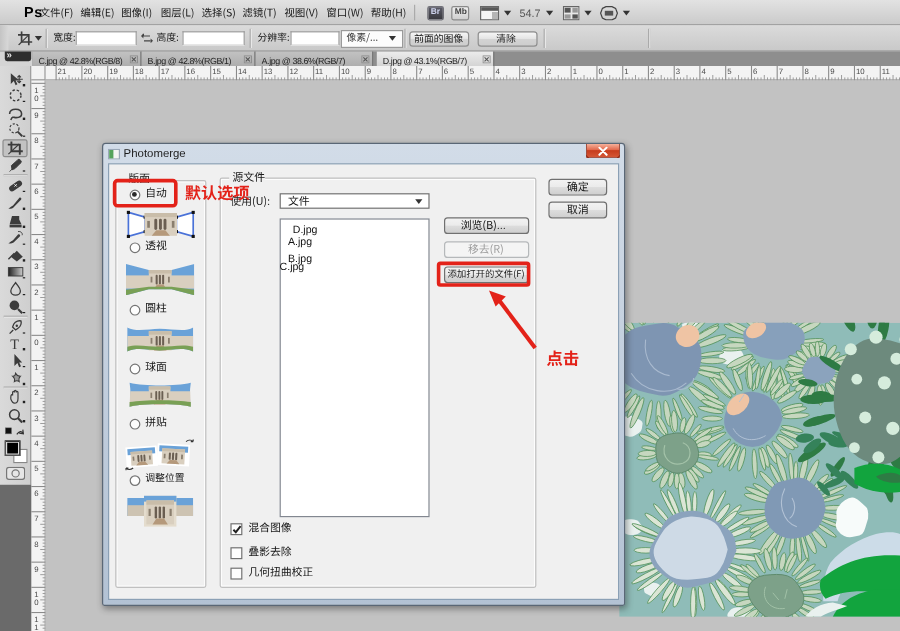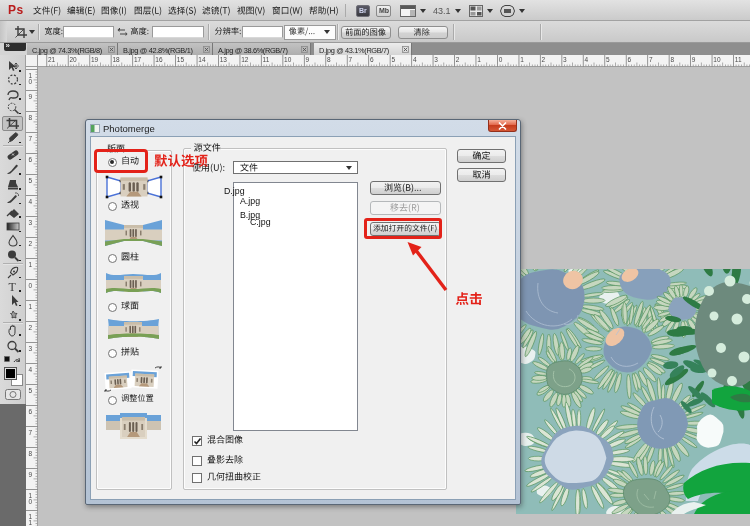--- a/index.html
+++ b/index.html
@@ -1,20 +1,20 @@
 <!DOCTYPE html>
 <html><head><meta charset="utf-8">
 <style>
 *{margin:0;padding:0}
 html,body{width:750px;height:526px;overflow:hidden}
 body{position:relative;background:#c2c2c2;font-family:"Liberation Sans",sans-serif}
 </style></head>
 <body>
 <div style="position:absolute;left:0;top:0;width:750px;height:21px;background:linear-gradient(#e2e2e2,#cbcbcb);border-bottom:1px solid #a2a2a2;box-sizing:border-box"></div>
-<div style="position:absolute;left:8px;top:3px;font:bold 12px 'Liberation Sans',sans-serif;color:#b91c1c;letter-spacing:0.5px">Ps</div>
+<div style="position:absolute;left:20px;top:3px;font:bold 12px 'Liberation Sans',sans-serif;color:#000000;letter-spacing:0.5px">Ps</div>
 <svg style="position:absolute;left:33.0px;top:6.2px;overflow:visible" width="30" height="10" viewBox="0 -7.48 30 9.57">
     <path d="M3.7 -7.2C3.9 -6.7 4.2 -6.2 4.3 -5.8L5 -6C4.9 -6.4 4.6 -7 4.4 -7.4ZM0.4 -5.8V-5.1H1.8C2.3 -3.8 3 -2.7 3.9 -1.7C2.9 -0.9 1.8 -0.3 0.3 0.1C0.4 0.2 0.7 0.5 0.7 0.7C2.2 0.2 3.4 -0.4 4.4 -1.3C5.4 -0.4 6.5 0.2 8 0.6C8.1 0.5 8.3 0.2 8.4 0C7 -0.3 5.8 -0.9 4.9 -1.7C5.8 -2.6 6.4 -3.8 6.9 -5.1H8.3V-5.8ZM4.4 -2.2C3.6 -3 2.9 -4 2.5 -5.1H6.2C5.8 -4 5.2 -3 4.4 -2.2Z M11.5 -3V-2.3H14V0.7H14.6V-2.3H17V-3H14.6V-4.9H16.6V-5.5H14.6V-7.2H14V-5.5H12.8C12.9 -5.9 13 -6.3 13.1 -6.7L12.5 -6.9C12.3 -5.7 11.9 -4.6 11.4 -3.9C11.5 -3.8 11.8 -3.7 11.9 -3.6C12.2 -3.9 12.4 -4.4 12.6 -4.9H14V-3ZM11 -7.3C10.6 -6 9.8 -4.7 9 -3.8C9.1 -3.7 9.3 -3.3 9.4 -3.2C9.6 -3.5 9.9 -3.8 10.2 -4.2V0.7H10.8V-5.2C11.1 -5.8 11.4 -6.4 11.6 -7.1Z M19.5 1.7 20 1.5C19.2 0.3 18.9 -1.2 18.9 -2.7C18.9 -4.2 19.2 -5.6 20 -6.9L19.5 -7.1C18.7 -5.8 18.2 -4.4 18.2 -2.7C18.2 -1 18.7 0.4 19.5 1.7Z M21.2 0H22V-2.9H24.5V-3.5H22V-5.7H24.9V-6.4H21.2Z M26 1.7C26.8 0.4 27.3 -1 27.3 -2.7C27.3 -4.4 26.8 -5.8 26 -7.1L25.5 -6.9C26.3 -5.6 26.6 -4.2 26.6 -2.7C26.6 -1.2 26.3 0.3 25.5 1.5Z" fill="#1d1d1d"></path>
   </svg>
 <svg style="position:absolute;left:67.0px;top:6.2px;overflow:visible" width="30" height="10" viewBox="0 -7.48 30 9.57">
     <path d="M0.3 -0.5 0.5 0.1C1.2 -0.2 2.1 -0.5 3 -0.9L2.9 -1.4C1.9 -1.1 1 -0.7 0.3 -0.5ZM0.5 -3.7C0.7 -3.7 0.9 -3.8 1.8 -3.9C1.5 -3.4 1.1 -2.9 1 -2.7C0.8 -2.4 0.6 -2.2 0.4 -2.2C0.5 -2 0.6 -1.7 0.6 -1.6C0.8 -1.7 1 -1.8 2.9 -2.2C2.9 -2.4 2.9 -2.6 2.9 -2.8L1.5 -2.5C2.1 -3.3 2.7 -4.2 3.2 -5.2L2.6 -5.5C2.5 -5.2 2.3 -4.8 2.1 -4.5L1.2 -4.4C1.7 -5.2 2.1 -6.1 2.5 -7.1L1.9 -7.3C1.6 -6.3 1 -5.1 0.8 -4.8C0.6 -4.5 0.5 -4.3 0.3 -4.3C0.4 -4.1 0.5 -3.8 0.5 -3.7ZM5.4 -3V-1.8H4.7V-3ZM5.9 -3H6.5V-1.8H5.9ZM4.2 -3.6V0.6H4.7V-1.2H5.4V0.4H5.9V-1.2H6.5V0.4H6.9V-1.2H7.6V0.1C7.6 0.1 7.6 0.1 7.5 0.1C7.4 0.1 7.3 0.1 7.1 0.1C7.2 0.3 7.2 0.5 7.2 0.6C7.5 0.6 7.7 0.6 7.9 0.5C8.1 0.5 8.1 0.3 8.1 0.1V-3.6L7.6 -3.6ZM6.9 -3H7.6V-1.8H6.9ZM5.3 -7.2C5.4 -6.9 5.5 -6.6 5.6 -6.4H3.6V-4.5C3.6 -3.1 3.5 -1.2 2.7 0.2C2.9 0.2 3.1 0.4 3.2 0.5C4 -0.9 4.2 -2.9 4.2 -4.3H8V-6.4H6.3C6.2 -6.7 6.1 -7.1 5.9 -7.4ZM4.2 -5.8H7.4V-4.9H4.2Z M13.5 -6.5H15.8V-5.7H13.5ZM12.9 -7V-5.2H16.5V-7ZM9.4 -2.9C9.5 -3 9.7 -3 10 -3H10.8V-1.8L9 -1.5L9.2 -0.8L10.8 -1.1V0.7H11.4V-1.3L12.4 -1.5L12.4 -2L11.4 -1.9V-3H12.2V-3.6H11.4V-4.9H10.8V-3.6H10C10.2 -4.2 10.5 -4.9 10.7 -5.7H12.3V-6.3H10.8C10.9 -6.6 11 -6.9 11 -7.2L10.4 -7.3C10.4 -7 10.3 -6.6 10.2 -6.3H9.1V-5.7H10.1C9.9 -5 9.7 -4.4 9.6 -4.2C9.5 -3.8 9.4 -3.5 9.2 -3.5C9.3 -3.3 9.4 -3 9.4 -2.9ZM15.8 -4.1V-3.4H13.6V-4.1ZM12.2 -0.7 12.3 -0.1 15.8 -0.3V0.7H16.4V-0.4L17 -0.5L17.1 -1L16.4 -1V-4.1H17V-4.7H12.4V-4.1H13V-0.7ZM15.8 -2.9V-2.1H13.6V-2.9ZM15.8 -1.6V-0.9L13.6 -0.7V-1.6Z M19.5 1.7 20 1.5C19.2 0.3 18.9 -1.2 18.9 -2.7C18.9 -4.2 19.2 -5.6 20 -6.9L19.5 -7.1C18.7 -5.8 18.2 -4.4 18.2 -2.7C18.2 -1 18.7 0.4 19.5 1.7Z M21.2 0H25V-0.7H22V-3H24.4V-3.7H22V-5.7H24.9V-6.4H21.2Z M26.3 1.7C27.1 0.4 27.6 -1 27.6 -2.7C27.6 -4.4 27.1 -5.8 26.3 -7.1L25.8 -6.9C26.6 -5.6 27 -4.2 27 -2.7C27 -1.2 26.6 0.3 25.8 1.5Z" fill="#1d1d1d"></path>
   </svg>
 <svg style="position:absolute;left:101.0px;top:6.2px;overflow:visible" width="28" height="10" viewBox="0 -7.48 28 9.57">
     <path d="M3.3 -2.4C4 -2.3 4.8 -2 5.3 -1.7L5.6 -2.2C5.1 -2.4 4.2 -2.7 3.5 -2.8ZM2.4 -1.3C3.6 -1.2 5.1 -0.8 5.9 -0.5L6.2 -1C5.4 -1.3 3.9 -1.6 2.7 -1.8ZM0.7 -6.9V0.7H1.4V0.3H7.3V0.7H8V-6.9ZM1.4 -0.3V-6.3H7.3V-0.3ZM3.6 -6.2C3.2 -5.4 2.4 -4.8 1.7 -4.3C1.8 -4.2 2 -4 2.1 -3.9C2.4 -4.1 2.7 -4.3 2.9 -4.6C3.2 -4.3 3.5 -4 3.9 -3.8C3.1 -3.4 2.3 -3.2 1.5 -3C1.6 -2.9 1.8 -2.6 1.8 -2.5C2.7 -2.7 3.6 -3 4.4 -3.4C5.1 -3.1 6 -2.8 6.8 -2.6C6.9 -2.7 7 -3 7.2 -3.1C6.4 -3.2 5.6 -3.4 5 -3.8C5.6 -4.2 6.2 -4.7 6.5 -5.3L6.1 -5.5L6 -5.5H3.8C3.9 -5.6 4 -5.8 4.1 -6ZM3.3 -4.9 3.3 -5H5.6C5.3 -4.6 4.9 -4.3 4.4 -4C4 -4.3 3.6 -4.6 3.3 -4.9Z M12.9 -6.2H14.5C14.3 -5.9 14.2 -5.7 14 -5.5H12.4C12.6 -5.7 12.8 -5.9 12.9 -6.2ZM12.9 -7.3C12.6 -6.6 11.9 -5.6 10.9 -5C11.1 -4.9 11.3 -4.7 11.4 -4.6C11.5 -4.7 11.7 -4.8 11.8 -4.9V-3.6H13.2C12.7 -3.2 12.1 -2.9 11.2 -2.6C11.3 -2.5 11.5 -2.3 11.6 -2.2C12.4 -2.4 12.9 -2.7 13.3 -3C13.5 -2.9 13.6 -2.8 13.7 -2.6C13.1 -2.1 12 -1.6 11.2 -1.3C11.3 -1.2 11.5 -1 11.6 -0.9C12.3 -1.2 13.3 -1.7 14 -2.3C14 -2.1 14.1 -1.9 14.2 -1.8C13.5 -1.1 12.2 -0.4 11.1 -0.1C11.2 0 11.4 0.2 11.5 0.4C12.4 0.1 13.5 -0.5 14.3 -1.2C14.4 -0.7 14.3 -0.2 14.1 -0C14 0.1 13.8 0.1 13.7 0.1C13.5 0.1 13.3 0.1 13.1 0.1C13.2 0.3 13.2 0.5 13.2 0.7C13.4 0.7 13.6 0.7 13.8 0.7C14.1 0.7 14.3 0.6 14.5 0.4C14.9 0 15 -0.9 14.7 -1.8L15.2 -2C15.5 -1.1 16 -0.2 16.7 0.2C16.8 0 17 -0.2 17.1 -0.3C16.5 -0.7 15.9 -1.4 15.6 -2.3C16 -2.4 16.3 -2.6 16.6 -2.8L16.2 -3.2C15.8 -2.9 15.1 -2.5 14.6 -2.3C14.4 -2.7 14.1 -3.1 13.7 -3.4L13.9 -3.6H16.5V-5.5H14.7C14.9 -5.8 15.2 -6.1 15.4 -6.4L15 -6.7L14.9 -6.7H13.3L13.6 -7.2ZM12.4 -5H13.9C13.9 -4.7 13.8 -4.4 13.6 -4.1H12.4ZM14.5 -5H15.9V-4.1H14.2C14.4 -4.4 14.5 -4.7 14.5 -5ZM11 -7.3C10.5 -6 9.8 -4.7 9 -3.8C9.1 -3.7 9.3 -3.3 9.3 -3.2C9.6 -3.4 9.8 -3.8 10.1 -4.1V0.7H10.7V-5.1C11 -5.7 11.4 -6.4 11.6 -7.1Z M19.5 1.7 20 1.5C19.2 0.3 18.9 -1.2 18.9 -2.7C18.9 -4.2 19.2 -5.6 20 -6.9L19.5 -7.1C18.7 -5.8 18.2 -4.4 18.2 -2.7C18.2 -1 18.7 0.4 19.5 1.7Z M21.2 0H22V-6.4H21.2Z M23.8 1.7C24.6 0.4 25 -1 25 -2.7C25 -4.4 24.6 -5.8 23.8 -7.1L23.3 -6.9C24 -5.6 24.4 -4.2 24.4 -2.7C24.4 -1.2 24 0.3 23.3 1.5Z" fill="#1d1d1d"></path>
   </svg>
 <svg style="position:absolute;left:134.0px;top:6.2px;overflow:visible" width="30" height="10" viewBox="0 -7.48 30 9.57">
@@ -41,21 +41,21 @@
   </div>
 <div style="position:absolute;left:376px;top:5px;width:15px;height:12px;background:linear-gradient(#f0f0f0,#cfcfcf);border:1px solid #8a8a8a;border-radius:2px;box-sizing:border-box">
     <div style="position:absolute;left:2px;top:1px;font:bold 7px 'Liberation Sans',sans-serif;color:#444">Mb</div>
   </div>
 <svg style="position:absolute;left:400px;top:5px" width="16" height="12" viewBox="0 0 16 12">
 <rect x="0.5" y="0.5" width="15" height="11" fill="#f4f4f4" stroke="#666"></rect>
 <rect x="1" y="1" width="14" height="3" fill="#585858"></rect>
 <rect x="10" y="5" width="5" height="6" fill="#b5b5b5"></rect>
   </svg>
 <div style="position:absolute;left:420px;top:9px;width:0;height:0;border-left:3.5px solid transparent;border-right:3.5px solid transparent;border-top:4px solid #333"></div>
-<div style="position:absolute;left:433px;top:6px;font:9px 'Liberation Sans',sans-serif;color:#555">43.1</div>
+<div style="position:absolute;left:433px;top:6px;font:9px 'Liberation Sans',sans-serif;color:#555">54.7</div>
 <div style="position:absolute;left:455px;top:9px;width:0;height:0;border-left:3.5px solid transparent;border-right:3.5px solid transparent;border-top:4px solid #333"></div>
 <svg style="position:absolute;left:469px;top:5px" width="14" height="12" viewBox="0 0 14 12">
 <rect x="0.5" y="0.5" width="13" height="11" fill="#e8e8e8" stroke="#666"></rect>
 <rect x="1.5" y="1.5" width="5" height="4" fill="#555"></rect>
     <rect x="8" y="1.5" width="4.5" height="4" fill="#999"></rect>
 <rect x="1.5" y="7" width="5" height="3.5" fill="#999"></rect>
     <rect x="8" y="7" width="4.5" height="3.5" fill="#555"></rect>
   </svg>
 <div style="position:absolute;left:487px;top:9px;width:0;height:0;border-left:3.5px solid transparent;border-right:3.5px solid transparent;border-top:4px solid #333"></div>
 <svg style="position:absolute;left:500px;top:5px" width="15" height="12" viewBox="0 0 15 12">
@@ -108,21 +108,21 @@
     <path d="M0.7 -6.6C1.2 -6.4 1.8 -6 2.1 -5.7L2.5 -6.2C2.2 -6.5 1.6 -6.8 1.1 -7.1ZM0.3 -4.4C0.8 -4.1 1.4 -3.7 1.7 -3.4L2.1 -3.9C1.8 -4.2 1.2 -4.6 0.7 -4.8ZM0.6 0.2 1.2 0.6C1.6 -0.2 2.1 -1.3 2.4 -2.2L1.9 -2.6C1.5 -1.6 1 -0.5 0.6 0.2ZM3.7 -1.8H6.8V-1.2H3.7ZM3.7 -2.3V-2.9H6.8V-2.3ZM4.9 -7.2V-6.6H2.7V-6.1H4.9V-5.5H2.9V-5H4.9V-4.4H2.4V-3.9H8.2V-4.4H5.6V-5H7.6V-5.5H5.6V-6.1H7.9V-6.6H5.6V-7.2ZM3.1 -3.4V0.7H3.7V-0.7H6.8V-0C6.8 0.1 6.8 0.1 6.7 0.1C6.5 0.1 6.1 0.1 5.7 0.1C5.8 0.2 5.8 0.5 5.9 0.7C6.5 0.7 6.9 0.7 7.1 0.6C7.4 0.5 7.4 0.3 7.4 -0V-3.4Z M12.7 -1.9C12.4 -1.3 11.9 -0.6 11.5 -0.2C11.6 -0.1 11.9 0.1 12 0.2C12.4 -0.3 12.9 -1 13.3 -1.7ZM15.2 -1.7C15.6 -1.2 16.2 -0.4 16.4 0.1L16.9 -0.2C16.7 -0.7 16.1 -1.4 15.7 -2ZM9.3 -6.9V0.7H9.8V-6.3H11C10.8 -5.7 10.5 -5 10.2 -4.3C10.9 -3.7 11.1 -3.1 11.1 -2.6C11.1 -2.3 11 -2.1 10.9 -2C10.8 -1.9 10.7 -1.9 10.6 -1.9C10.4 -1.9 10.2 -1.9 10 -1.9C10.1 -1.8 10.2 -1.5 10.2 -1.4C10.4 -1.4 10.6 -1.4 10.8 -1.4C11 -1.4 11.2 -1.4 11.3 -1.5C11.5 -1.7 11.6 -2.1 11.6 -2.5C11.6 -3.1 11.5 -3.7 10.8 -4.4C11.1 -5.1 11.4 -5.9 11.7 -6.7L11.3 -6.9L11.2 -6.9ZM11.8 -3V-2.4H14.1V-0.1C14.1 0.1 14 0.1 13.9 0.1C13.8 0.1 13.3 0.1 12.9 0.1C13 0.3 13 0.5 13.1 0.7C13.7 0.7 14.1 0.7 14.3 0.6C14.6 0.5 14.7 0.3 14.7 -0.1V-2.4H16.8V-3H14.7V-4H16V-4.6H12.6V-4H14.1V-3ZM14.3 -7.3C13.7 -6.3 12.6 -5.3 11.6 -4.7C11.7 -4.6 11.9 -4.4 12 -4.2C12.8 -4.7 13.7 -5.5 14.3 -6.3C15 -5.4 15.8 -4.8 16.5 -4.3C16.6 -4.5 16.8 -4.7 17 -4.8C16.2 -5.3 15.4 -5.8 14.6 -6.7L14.8 -7.1Z" fill="#1d1d1d"></path>
   </svg>
 <div style="position:absolute;left:453px;top:24px;width:1px;height:16px;background:#aaa;border-right:1px solid #e8e8e8"></div>
 <div style="position:absolute;left:540px;top:24px;width:1px;height:16px;background:#aaa;border-right:1px solid #e8e8e8"></div>
 <div style="position:absolute;left:0;top:43px;width:750px;height:12px;background:#8e8e8e"></div>
 <div style="position:absolute;left:0;top:43px;width:27px;height:12px;background:#d4d4d4"></div>
 <div style="position:absolute;left:3.5px;top:43px;width:22px;height:7.5px;background:#2e2e2e;border-radius:0 0 2px 2px">
     <div style="position:absolute;left:2px;top:-2px;font:bold 8px/10px 'Liberation Sans',sans-serif;color:#e8e8e8">»</div>
   </div>
 <div style="position:absolute;left:27px;top:43px;width:91px;height:12px;background:linear-gradient(#c2c2c2,#aeaeae);border-right:1px solid #777;box-sizing:border-box"></div>
-<div style="position:absolute;left:32px;top:45.5px;width:76px;font:7.4px 'Liberation Sans',sans-serif;color:#242424;letter-spacing:-0.35px;white-space:nowrap;overflow:hidden">C.jpg @ 74.3%(RGB/8)</div>
+<div style="position:absolute;left:32px;top:45.5px;width:76px;font:7.4px 'Liberation Sans',sans-serif;color:#242424;letter-spacing:-0.35px;white-space:nowrap;overflow:hidden">C.jpg @ 42.8%(RGB/8)</div>
 <svg style="position:absolute;left:108px;top:46px" width="7" height="7" viewBox="0 0 7 7">
 <rect x="0.5" y="0.5" width="6" height="6" fill="none" stroke="#8a8a8a" stroke-width="0.8"></rect>
 <path d="M1.8 1.8 L5.2 5.2 M5.2 1.8 L1.8 5.2" stroke="#555" stroke-width="0.9"></path>
   </svg>
 <div style="position:absolute;left:118px;top:43px;width:95px;height:12px;background:linear-gradient(#c2c2c2,#aeaeae);border-right:1px solid #777;box-sizing:border-box"></div>
 <div style="position:absolute;left:123px;top:45.5px;width:80px;font:7.4px 'Liberation Sans',sans-serif;color:#242424;letter-spacing:-0.35px;white-space:nowrap;overflow:hidden">B.jpg @ 42.8%(RGB/1)</div>
 <svg style="position:absolute;left:203px;top:46px" width="7" height="7" viewBox="0 0 7 7">
 <rect x="0.5" y="0.5" width="6" height="6" fill="none" stroke="#8a8a8a" stroke-width="0.8"></rect>
 <path d="M1.8 1.8 L5.2 5.2 M5.2 1.8 L1.8 5.2" stroke="#555" stroke-width="0.9"></path>
   </svg>
@@ -1264,24 +1264,24 @@
   </svg>
 <svg style="position:absolute;left:192.0px;top:162.5px;overflow:visible" width="35" height="10" viewBox="0 -7.74 35 9.90">
     <path d="M5.4 -7.5V-6.6H2.9V-5.9H5.4V-5.1H3.1V-2.6H5.3C5.3 -2.1 5.1 -1.6 4.9 -1.2C4.4 -1.5 4 -1.9 3.7 -2.4L3.1 -2.2C3.5 -1.6 3.9 -1.1 4.5 -0.7C4 -0.4 3.4 -0 2.6 0.2C2.7 0.3 2.9 0.6 3 0.7C3.9 0.5 4.6 0.1 5 -0.4C5.9 0.2 7.1 0.6 8.3 0.7C8.4 0.5 8.6 0.3 8.7 0.1C7.5 -0 6.3 -0.3 5.4 -0.8C5.8 -1.4 5.9 -1.9 6 -2.6H8.4V-5.1H6V-5.9H8.7V-6.6H6V-7.5ZM3.8 -4.5H5.4V-3.5L5.4 -3.1H3.8ZM6 -4.5H7.7V-3.1H6L6 -3.5ZM2.5 -7.6C2 -6.2 1.1 -4.9 0.2 -4C0.3 -3.9 0.5 -3.5 0.6 -3.3C0.9 -3.7 1.2 -4.1 1.6 -4.5V0.8H2.2V-5.5C2.6 -6.1 2.9 -6.7 3.1 -7.4Z M10.4 -6.9V-3.7C10.4 -2.4 10.3 -0.8 9.3 0.3C9.4 0.4 9.7 0.6 9.8 0.8C10.5 0 10.8 -1 10.9 -2H13.2V0.6H13.9V-2H16.3V-0.2C16.3 -0 16.3 0 16.1 0C15.9 0 15.3 0 14.7 0C14.8 0.2 14.9 0.5 14.9 0.7C15.7 0.7 16.3 0.7 16.6 0.6C16.9 0.4 17 0.2 17 -0.2V-6.9ZM11 -6.3H13.2V-4.8H11ZM16.3 -6.3V-4.8H13.9V-6.3ZM11 -4.2H13.2V-2.7H11C11 -3 11 -3.4 11 -3.7ZM16.3 -4.2V-2.7H13.9V-4.2Z M20.2 1.8 20.7 1.5C19.9 0.3 19.5 -1.3 19.5 -2.8C19.5 -4.3 19.9 -5.8 20.7 -7.1L20.2 -7.4C19.3 -6 18.8 -4.6 18.8 -2.8C18.8 -1 19.3 0.4 20.2 1.8Z M24.3 0.1C25.6 0.1 26.7 -0.6 26.7 -2.7V-6.6H25.9V-2.7C25.9 -1.1 25.2 -0.6 24.3 -0.6C23.4 -0.6 22.8 -1.1 22.8 -2.7V-6.6H21.9V-2.7C21.9 -0.6 22.9 0.1 24.3 0.1Z M28.4 1.8C29.3 0.4 29.7 -1 29.7 -2.8C29.7 -4.6 29.3 -6 28.4 -7.4L27.9 -7.1C28.7 -5.8 29.1 -4.3 29.1 -2.8C29.1 -1.3 28.7 0.3 27.9 1.5Z M31.8 -3.5C32.1 -3.5 32.4 -3.8 32.4 -4.1C32.4 -4.5 32.1 -4.8 31.8 -4.8C31.5 -4.8 31.2 -4.5 31.2 -4.1C31.2 -3.8 31.5 -3.5 31.8 -3.5ZM31.8 0.1C32.1 0.1 32.4 -0.1 32.4 -0.5C32.4 -0.9 32.1 -1.1 31.8 -1.1C31.5 -1.1 31.2 -0.9 31.2 -0.5C31.2 -0.1 31.5 0.1 31.8 0.1Z" fill="#1c1c1c"></path>
   </svg>
 <div style="position:absolute;left:233px;top:161px;width:125px;height:13px;background:#fff;border:1px solid #707070;box-sizing:border-box"></div>
 <svg style="position:absolute;left:240.0px;top:163.0px;overflow:visible" width="20" height="10" viewBox="0 -7.74 20 9.90">
     <path d="M3.8 -7.4C4.1 -7 4.4 -6.4 4.5 -6L5.2 -6.2C5.1 -6.6 4.8 -7.2 4.5 -7.6ZM0.4 -6V-5.3H1.9C2.4 -3.9 3.1 -2.8 4 -1.8C3 -1 1.8 -0.4 0.3 0.1C0.5 0.2 0.7 0.5 0.7 0.7C2.2 0.2 3.5 -0.4 4.5 -1.3C5.5 -0.4 6.8 0.3 8.2 0.7C8.4 0.5 8.5 0.2 8.7 0C7.3 -0.3 6 -1 5 -1.8C5.9 -2.7 6.6 -3.9 7.2 -5.3H8.6V-6ZM4.5 -2.3C3.7 -3.1 3 -4.2 2.6 -5.3H6.4C5.9 -4.1 5.3 -3.1 4.5 -2.3Z M11.9 -3.1V-2.4H14.4V0.7H15.1V-2.4H17.6V-3.1H15.1V-5.1H17.2V-5.7H15.1V-7.5H14.4V-5.7H13.2C13.3 -6.1 13.4 -6.6 13.5 -7L12.9 -7.1C12.7 -5.9 12.3 -4.8 11.8 -4C11.9 -3.9 12.2 -3.8 12.4 -3.7C12.6 -4.1 12.8 -4.5 13 -5.1H14.4V-3.1ZM11.4 -7.5C10.9 -6.2 10.1 -4.8 9.3 -3.9C9.4 -3.8 9.6 -3.4 9.7 -3.3C10 -3.6 10.2 -3.9 10.5 -4.3V0.7H11.2V-5.4C11.5 -6 11.8 -6.7 12.1 -7.3Z" fill="#1c1c1c"></path>
   </svg>
 <div style="position:absolute;left:346px;top:166px;width:0;height:0;border-left:3.5px solid transparent;border-right:3.5px solid transparent;border-top:4px solid #333"></div>
 <div style="position:absolute;left:233px;top:182px;width:125px;height:249px;background:#fff;border:1px solid #828790;box-sizing:border-box"></div>
-<div style="position:absolute;left:224px;top:186.0px;font:8.8px 'Liberation Sans',sans-serif;color:#111">D.jpg</div>
+<div style="position:absolute;left:244px;top:186.0px;font:8.8px 'Liberation Sans',sans-serif;color:#111">D.jpg</div>
 <div style="position:absolute;left:240px;top:196.2px;font:8.8px 'Liberation Sans',sans-serif;color:#111">A.jpg</div>
 <div style="position:absolute;left:240px;top:210px;font:8.8px 'Liberation Sans',sans-serif;color:#111">B.jpg</div>
-<div style="position:absolute;left:250px;top:216.6px;font:8.8px 'Liberation Sans',sans-serif;color:#111">C.jpg</div>
+<div style="position:absolute;left:233px;top:216.6px;font:8.8px 'Liberation Sans',sans-serif;color:#111">C.jpg</div>
 <div style="position:absolute;left:370.0px;top:180.5px;width:71.0px;height:14.0px;background:linear-gradient(#f2f2f2,#ebebeb 48%,#dddddd 52%,#cfcfcf);border:1px solid #707070;border-radius:3px;box-sizing:border-box"></div>
 <svg style="position:absolute;left:384.0px;top:182.5px;overflow:visible" width="40" height="10" viewBox="0 -7.74 40 9.90">
     <path d="M6.2 -6.6V-1.2H6.8V-6.6ZM7.6 -7.6V-0C7.6 0.1 7.6 0.1 7.5 0.1C7.4 0.1 7 0.1 6.6 0.1C6.7 0.3 6.8 0.6 6.8 0.7C7.4 0.7 7.7 0.7 7.9 0.6C8.2 0.5 8.3 0.3 8.3 -0V-7.6ZM0.7 -7C1.2 -6.6 1.7 -6.1 1.9 -5.7L2.3 -6.1C2.1 -6.5 1.6 -7 1.2 -7.3ZM0.4 -4.5C0.8 -4.2 1.4 -3.7 1.6 -3.4L2.1 -3.8C1.8 -4.1 1.3 -4.6 0.8 -4.9ZM0.6 0.1 1.1 0.4C1.5 -0.3 2 -1.4 2.3 -2.3L1.8 -2.6C1.4 -1.7 0.9 -0.6 0.6 0.1ZM2.7 -4.3C3.1 -3.8 3.5 -3.2 3.9 -2.5C3.5 -1.5 2.9 -0.6 2.2 0.1C2.3 0.2 2.5 0.4 2.6 0.6C3.3 -0.1 3.9 -0.9 4.3 -1.9C4.6 -1.3 4.9 -0.7 5 -0.3L5.6 -0.7C5.4 -1.2 5 -1.9 4.6 -2.6C4.9 -3.5 5.1 -4.4 5.2 -5.4H5.8V-6H2.5V-5.4H4.6C4.5 -4.7 4.3 -4 4.1 -3.3C3.8 -3.8 3.5 -4.2 3.2 -4.7ZM3.4 -7.3C3.6 -6.9 3.9 -6.3 4 -6L4.6 -6.3C4.5 -6.6 4.2 -7.1 4 -7.5Z M14.8 -5.6C15.3 -5.2 15.8 -4.6 16 -4.2L16.6 -4.5C16.4 -4.9 15.9 -5.5 15.4 -5.9ZM10 -7.1V-4.5H10.7V-7.1ZM11.9 -7.5V-4.2H12.6V-7.5ZM13.8 -1.6V-0.2C13.8 0.4 14 0.6 14.9 0.6C15 0.6 16.3 0.6 16.4 0.6C17.2 0.6 17.4 0.3 17.4 -0.7C17.3 -0.7 17 -0.8 16.8 -0.9C16.8 -0.1 16.7 0 16.4 0C16.1 0 15.1 0 14.9 0C14.5 0 14.4 -0 14.4 -0.2V-1.6ZM13.1 -2.9V-2.2C13.1 -1.5 12.9 -0.5 9.6 0.2C9.7 0.3 9.9 0.6 10 0.7C13.4 -0.1 13.8 -1.3 13.8 -2.2V-2.9ZM10.8 -4V-1.1H11.4V-3.3H15.7V-1.1H16.4V-4ZM14.3 -7.6C14 -6.6 13.6 -5.5 13.1 -4.9C13.2 -4.8 13.5 -4.6 13.6 -4.5C13.9 -4.9 14.2 -5.5 14.5 -6H17.4V-6.6H14.7C14.8 -6.9 14.8 -7.2 14.9 -7.4Z M20.2 1.8 20.7 1.5C19.9 0.3 19.5 -1.3 19.5 -2.8C19.5 -4.3 19.9 -5.8 20.7 -7.1L20.2 -7.4C19.3 -6 18.8 -4.6 18.8 -2.8C18.8 -1 19.3 0.4 20.2 1.8Z M22 0H24C25.5 0 26.6 -0.6 26.6 -1.9C26.6 -2.8 26 -3.4 25.2 -3.5V-3.6C25.8 -3.8 26.2 -4.3 26.2 -5C26.2 -6.1 25.2 -6.6 23.9 -6.6H22ZM22.8 -3.8V-5.9H23.8C24.8 -5.9 25.4 -5.7 25.4 -4.9C25.4 -4.2 24.9 -3.8 23.8 -3.8ZM22.8 -0.7V-3.1H23.9C25.1 -3.1 25.7 -2.8 25.7 -2C25.7 -1.1 25.1 -0.7 23.9 -0.7Z M27.8 1.8C28.7 0.4 29.2 -1 29.2 -2.8C29.2 -4.6 28.7 -6 27.8 -7.4L27.3 -7.1C28.1 -5.8 28.5 -4.3 28.5 -2.8C28.5 -1.3 28.1 0.3 27.3 1.5Z M31.2 0.1C31.6 0.1 31.8 -0.1 31.8 -0.5C31.8 -0.9 31.6 -1.1 31.2 -1.1C30.9 -1.1 30.7 -0.9 30.7 -0.5C30.7 -0.1 30.9 0.1 31.2 0.1Z M33.8 0.1C34.1 0.1 34.3 -0.1 34.3 -0.5C34.3 -0.9 34.1 -1.1 33.8 -1.1C33.4 -1.1 33.2 -0.9 33.2 -0.5C33.2 -0.1 33.4 0.1 33.8 0.1Z M36.3 0.1C36.6 0.1 36.8 -0.1 36.8 -0.5C36.8 -0.9 36.6 -1.1 36.3 -1.1C35.9 -1.1 35.7 -0.9 35.7 -0.5C35.7 -0.1 35.9 0.1 36.3 0.1Z" fill="#1c1c1c"></path>
   </svg>
 <div style="position:absolute;left:370.0px;top:200.5px;width:71.0px;height:14.0px;background:#f4f4f4;border:1px solid #b5b8ba;border-radius:3px;box-sizing:border-box"></div>
 <svg style="position:absolute;left:390.0px;top:202.5px;overflow:visible" width="32" height="10" viewBox="0 -7.74 32 9.90">
     <path d="M3.1 -7.5C2.5 -7.2 1.4 -6.9 0.5 -6.8C0.6 -6.6 0.7 -6.4 0.7 -6.2C1.1 -6.3 1.4 -6.4 1.8 -6.4V-5H0.4V-4.3H1.7C1.3 -3.3 0.8 -2.1 0.3 -1.5C0.4 -1.3 0.6 -1.1 0.6 -0.9C1.1 -1.4 1.5 -2.4 1.8 -3.3V0.7H2.4V-3.4C2.7 -3 3 -2.5 3.1 -2.2L3.5 -2.8C3.4 -3 2.6 -3.9 2.4 -4.1V-4.3H3.5V-5H2.4V-6.6C2.8 -6.7 3.2 -6.8 3.5 -6.9ZM4.6 -5.3C4.9 -5.1 5.2 -4.9 5.5 -4.6C4.9 -4.3 4.1 -4 3.4 -3.9C3.6 -3.8 3.7 -3.5 3.8 -3.4C5.6 -3.8 7.3 -4.8 8.1 -6.5L7.7 -6.7L7.6 -6.7H5.9C6.1 -6.9 6.3 -7.2 6.4 -7.4L5.7 -7.6C5.3 -6.9 4.5 -6.1 3.4 -5.6C3.6 -5.5 3.8 -5.3 3.9 -5.1C4.4 -5.4 4.9 -5.8 5.3 -6.1H7.2C6.9 -5.7 6.5 -5.3 6 -5C5.8 -5.2 5.4 -5.5 5.1 -5.6ZM5 -1.7C5.4 -1.5 5.8 -1.2 6.1 -0.9C5.2 -0.4 4.3 0 3.2 0.2C3.4 0.3 3.5 0.6 3.6 0.8C5.8 0.2 7.8 -0.9 8.6 -3.3L8.2 -3.5L8.1 -3.5H6.5C6.7 -3.7 6.8 -3.9 7 -4.2L6.3 -4.3C5.8 -3.5 4.9 -2.6 3.5 -1.9C3.7 -1.8 3.9 -1.6 4 -1.5C4.8 -1.9 5.4 -2.4 6 -2.9H7.7C7.5 -2.3 7.1 -1.7 6.6 -1.3C6.3 -1.6 5.9 -1.9 5.5 -2.1Z M10.3 0.4C10.7 0.3 11.2 0.2 16.1 -0.1C16.2 0.1 16.4 0.4 16.5 0.6L17.2 0.3C16.7 -0.5 15.9 -1.7 15 -2.6L14.4 -2.3C14.9 -1.9 15.3 -1.3 15.7 -0.8L11.2 -0.4C11.9 -1.2 12.6 -2.1 13.2 -3.1H17.6V-3.8H13.9V-5.5H16.9V-6.1H13.9V-7.6H13.1V-6.1H10.2V-5.5H13.1V-3.8H9.5V-3.1H12.3C11.8 -2.1 11 -1.1 10.7 -0.8C10.5 -0.5 10.3 -0.3 10.1 -0.3C10.2 -0.1 10.3 0.3 10.3 0.4Z M20.2 1.8 20.7 1.5C19.9 0.3 19.5 -1.3 19.5 -2.8C19.5 -4.3 19.9 -5.8 20.7 -7.1L20.2 -7.4C19.3 -6 18.8 -4.6 18.8 -2.8C18.8 -1 19.3 0.4 20.2 1.8Z M22.8 -3.5V-5.9H23.9C24.9 -5.9 25.5 -5.6 25.5 -4.8C25.5 -3.9 24.9 -3.5 23.9 -3.5ZM25.6 0H26.5L24.8 -2.9C25.7 -3.1 26.3 -3.7 26.3 -4.8C26.3 -6.1 25.4 -6.6 24 -6.6H22V0H22.8V-2.8H24Z M27.6 1.8C28.5 0.4 29 -1 29 -2.8C29 -4.6 28.5 -6 27.6 -7.4L27.1 -7.1C27.9 -5.8 28.3 -4.3 28.3 -2.8C28.3 -1.3 27.9 0.3 27.1 1.5Z" fill="#9b9b9b"></path>
   </svg>
 <div style="position:absolute;left:370.0px;top:222.0px;width:71.0px;height:13.5px;background:linear-gradient(#f2f2f2,#ebebeb 48%,#dddddd 52%,#cfcfcf);border:1px solid #707070;border-radius:3px;box-sizing:border-box"></div>
 <svg style="position:absolute;left:373.0px;top:224.0px;overflow:visible" width="66" height="9" viewBox="0 -6.71 66 8.58">

